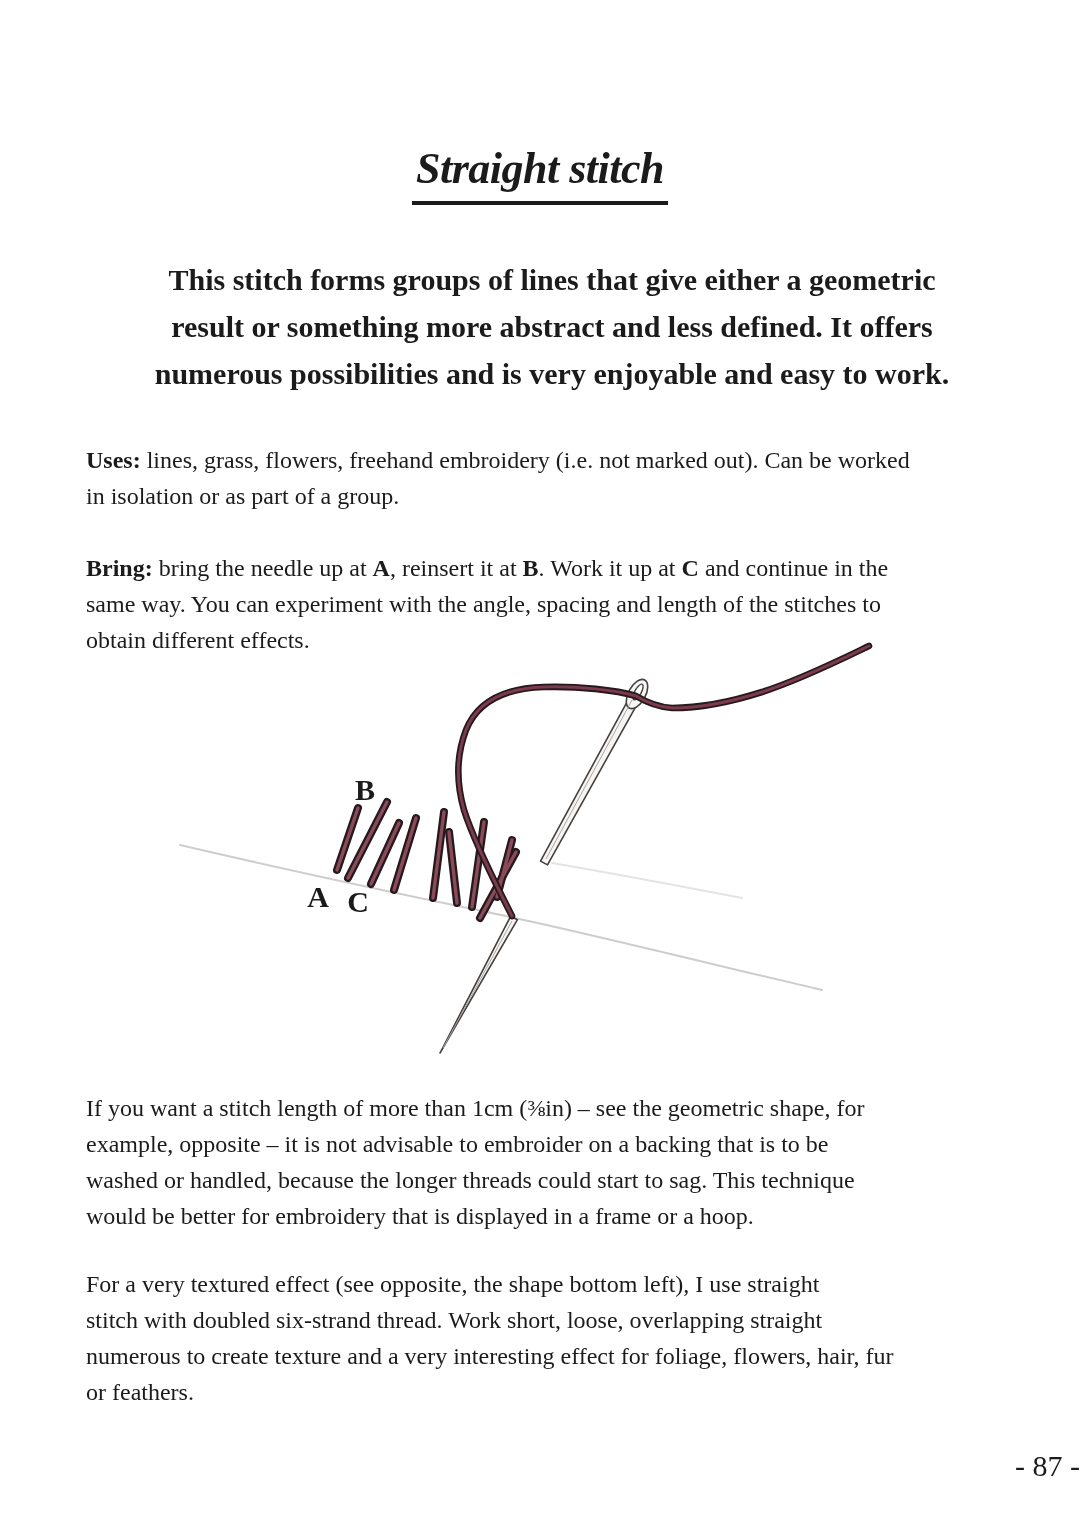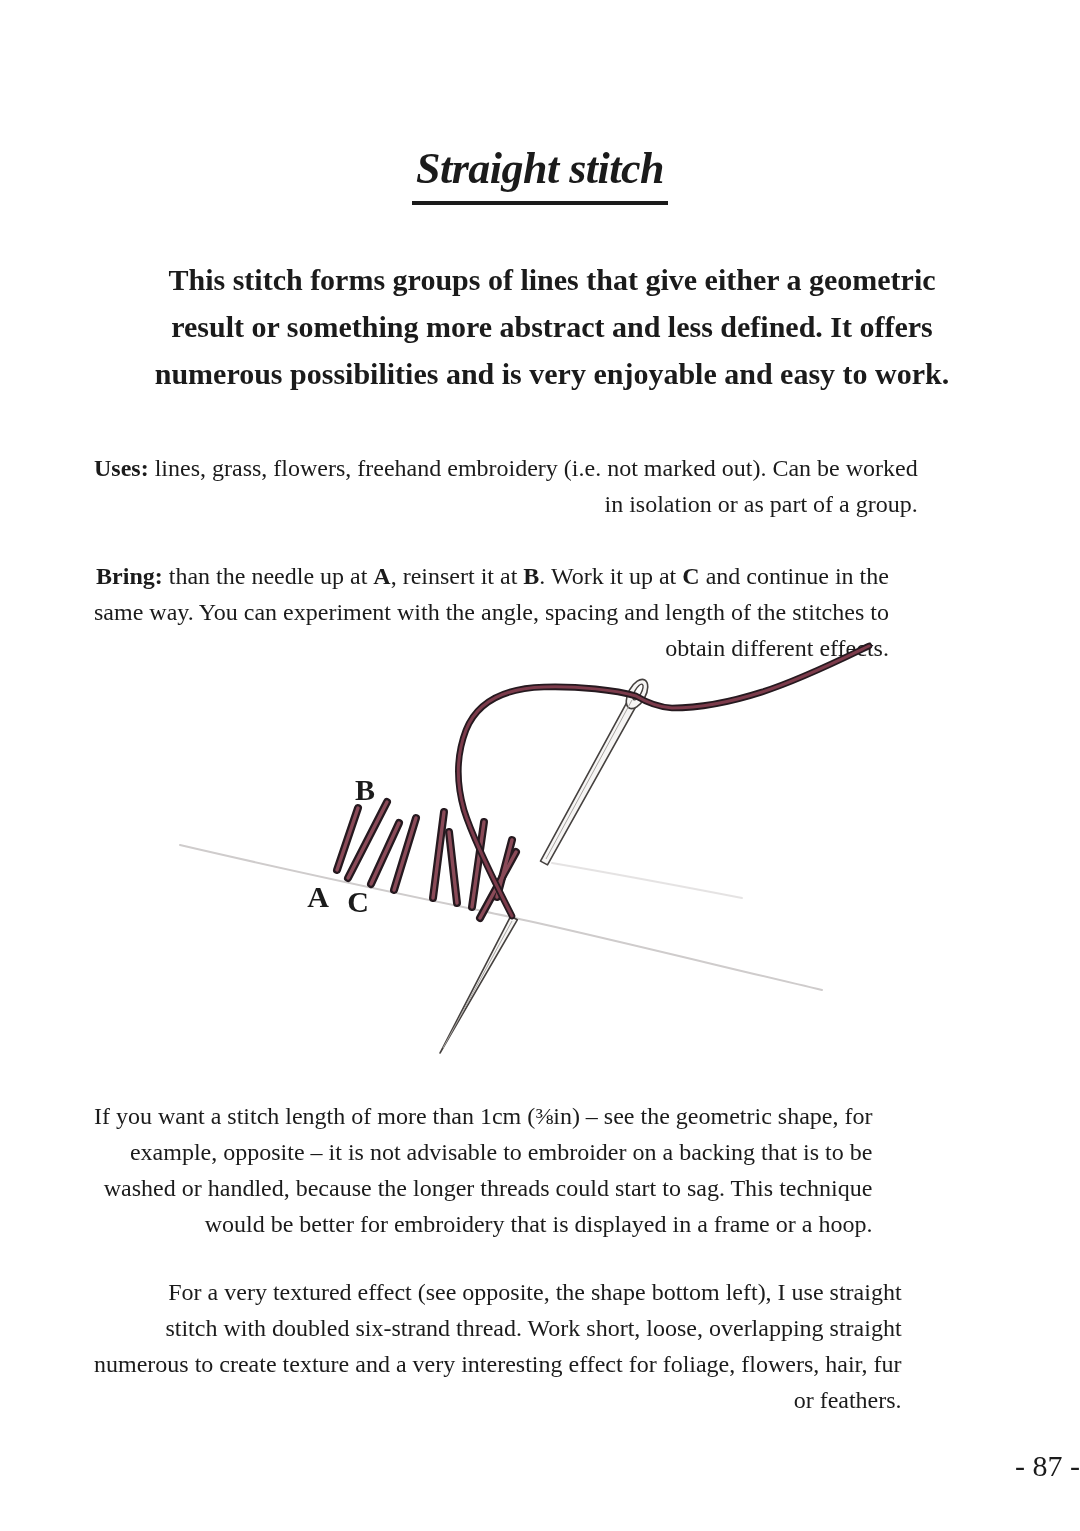--- a/index.html
+++ b/index.html
@@ -24,24 +24,23 @@
     border-bottom:4px solid var(--ink,#1b1b1b);
     white-space:pre;
   }
   .intro{
     position:absolute;top:244px;left:0;width:1080px;margin:12px;
     text-align:center;
     font:700 30px/47px "Liberation Serif", serif;
     white-space:pre;
   }
   .body-par{
-    position:absolute;left:86px;margin:8px;
+    position:absolute;left:86px;margin:0;
     font:400 24px/36px "Liberation Serif", serif;
     white-space:pre;
-    text-align:right;
   }
   .body-par b{font-weight:700;}
   .uses{top:442px;}
   .steps{top:550px;}
   .p3{top:1090px;}
   .p4{top:1266px;}
   .pagenum{
     position:absolute;top:1448px;left:0;width:1080px;
     text-align:right;
     font:400 30px/36px "Liberation Serif", serif;
@@ -69,21 +68,21 @@
     <span class="title-text">Straight stitch</span>
   </div>
 
   <p class="intro">This stitch forms groups of lines that give either a geometric
 result or something more abstract and less defined. It offers
 numerous possibilities and is very enjoyable and easy to work.</p>
 
   <p class="body-par uses"><b>Uses:</b><span> lines, grass, flowers, freehand embroidery (i.e. not marked out). Can be worked
 in isolation or as part of a group.</span></p>
 
-  <p class="body-par steps"><b>Bring:</b><span> than the needle up at </span><b>A</b><span>, reinsert it at </span><b>B</b><span>. Work it up at </span><b>C</b><span> and continue in the
+  <p class="body-par steps"><b>Bring:</b><span> bring the needle up at </span><b>A</b><span>, reinsert it at </span><b>B</b><span>. Work it up at </span><b>C</b><span> and continue in the
 same way. You can experiment with the angle, spacing and length of the stitches to
 obtain different effects.</span></p>
 
   <svg class="illustration" width="1080" height="440" viewBox="0 0 1080 440" xmlns="http://www.w3.org/2000/svg" xmlns:xlink="http://www.w3.org/1999/xlink">
 
     <path class="fabric-line" d="M180,215 C330,250 440,272 515,288 S 740,341 822,360"></path>
     <path class="fabric-line fabric-faint" d="M552,233 C610,243 680,256 742,268"></path>
 
     <g class="st-out">
       <g id="stitch-set">

